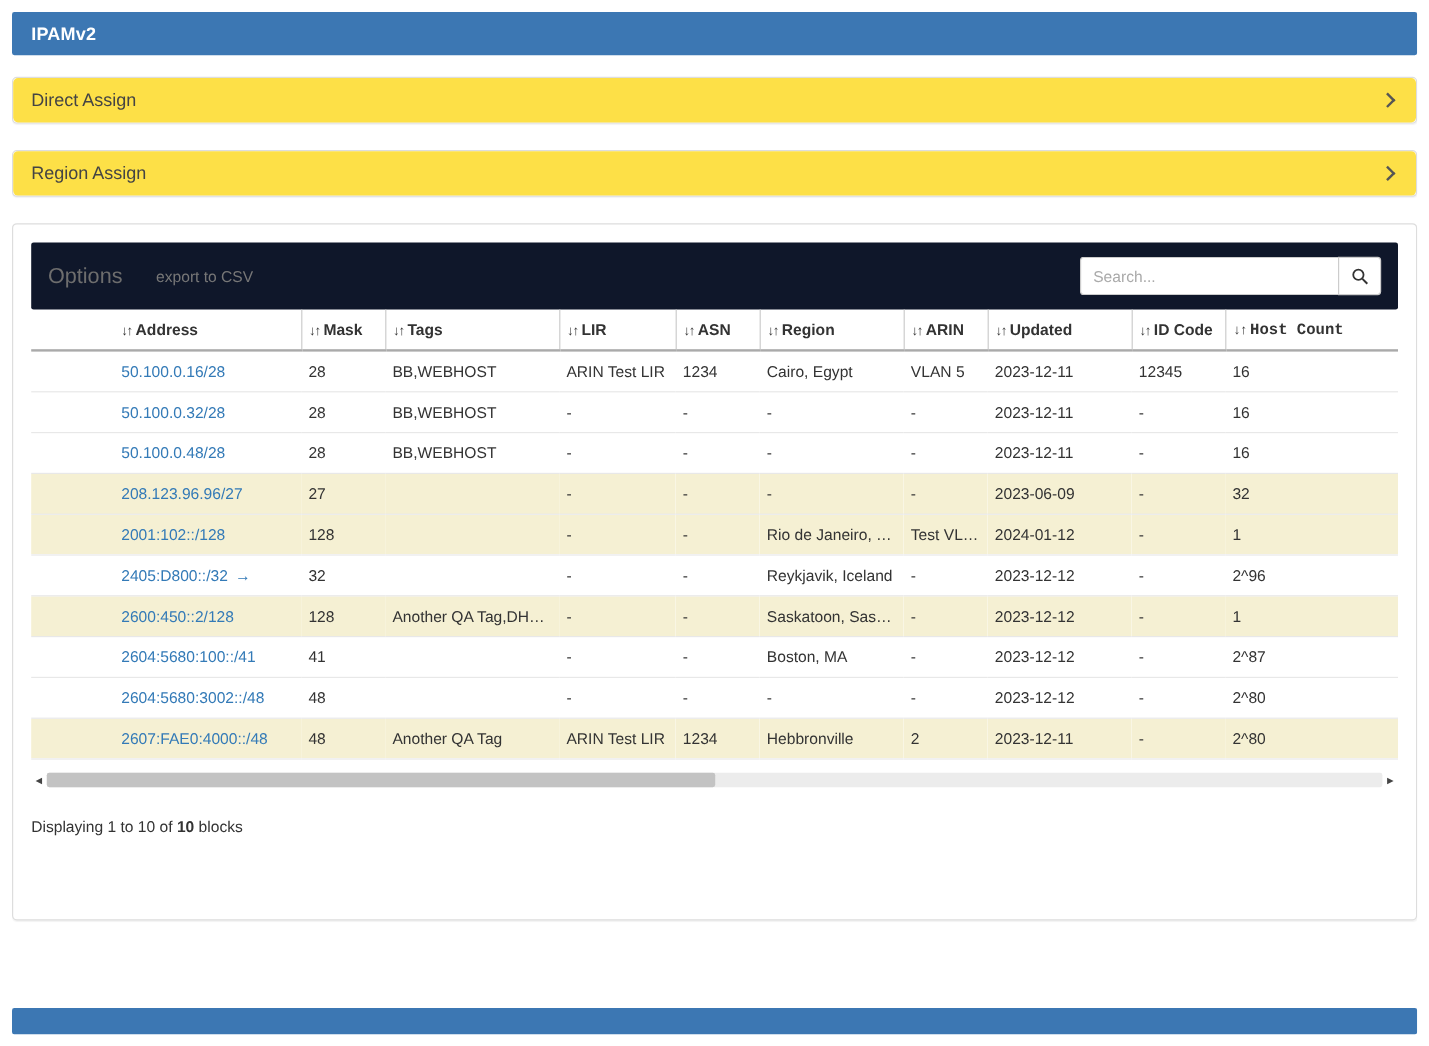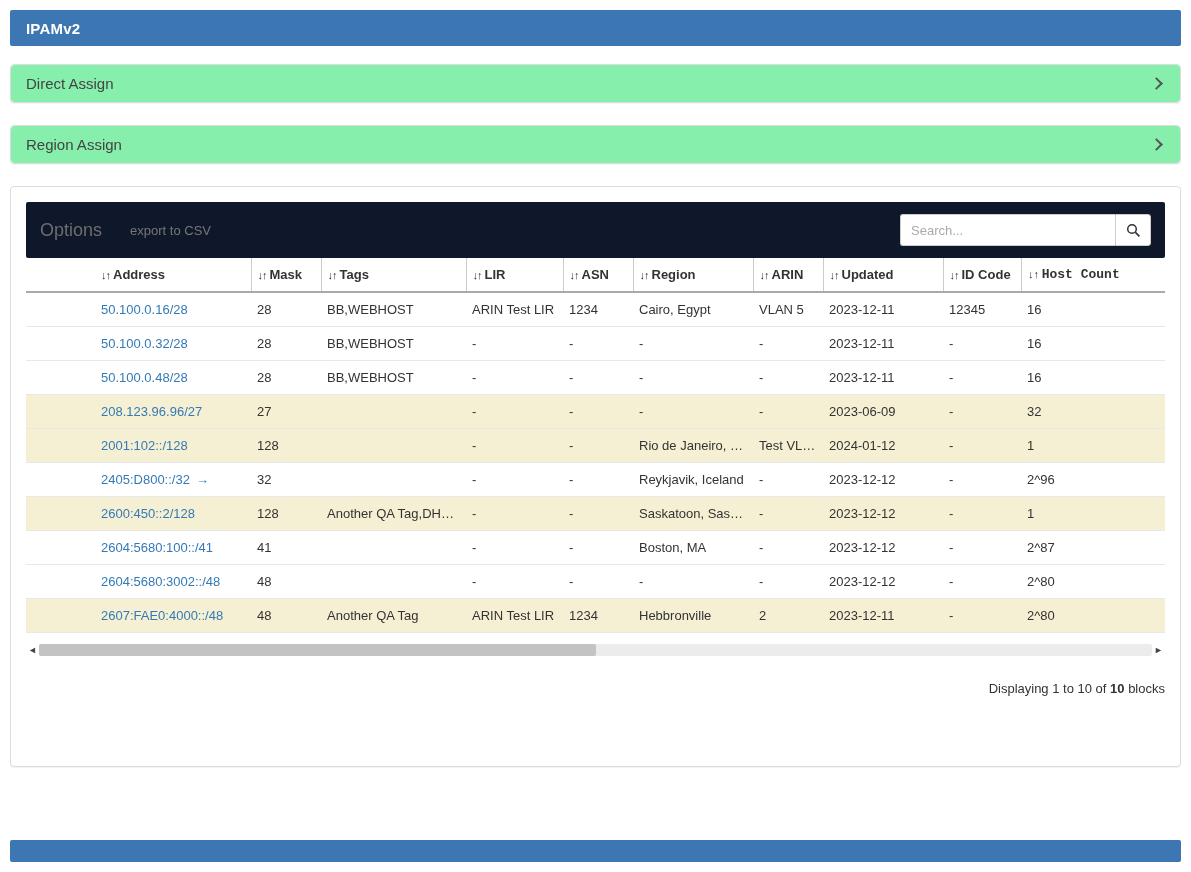--- a/index.html
+++ b/index.html
@@ -24,21 +24,21 @@
 
   
   .panel {
     border: 1px solid #ddd;
     border-radius: 4px;
     background: #fff;
     box-shadow: 0 1px 1px rgba(0,0,0,.05);
   }
   .panel.gap { margin-top: 22px; }
   .panel-heading {
-    background: #86efac;
+    background: #fde047;
     padding: 10px 15px;
     display: flex;
     align-items: center;
     justify-content: space-between;
     border-radius: 4px;
     min-height: 37px;
     cursor: pointer;
   }
   .panel.has-body .panel-heading { border-bottom: 1px solid #e5e5e5; border-radius: 4px 4px 0 0; }
   .panel-title { font-size: 15px; color: #444; }
@@ -116,21 +116,21 @@
   td a { color: #337ab7; text-decoration: none; }
   .fwd-arrow { color: #337ab7; font-weight: bold; margin-left: 6px; }
 
   
   .hscroll { display: flex; align-items: center; margin-top: 10px; height: 14px; }
   .hscroll .arr { font-size: 9px; color: #444; line-height: 14px; cursor: pointer; padding: 0 2px; user-select: none; }
   .hscroll .track { flex: 1; background: #ececec; height: 12px; border-radius: 2px; position: relative; }
   .hscroll .thumb { position: absolute; left: 0; top: 0; height: 12px; width: 50%; background: #c3c3c3; border-radius: 2px; cursor: pointer; }
 
   
-  .pagination { text-align: right; font-size: 13px; color: #333; margin-top: 24px; }
+  .pagination { text-align: left; font-size: 13px; color: #333; margin-top: 24px; }
   .pagination b { font-weight: bold; }
 
   
   .bottombar { margin-top: auto; background: #3c77b3; height: 22px; border-radius: 2px; }
 </style>
 </head>
 <body>
 
 <div class="page">
 

